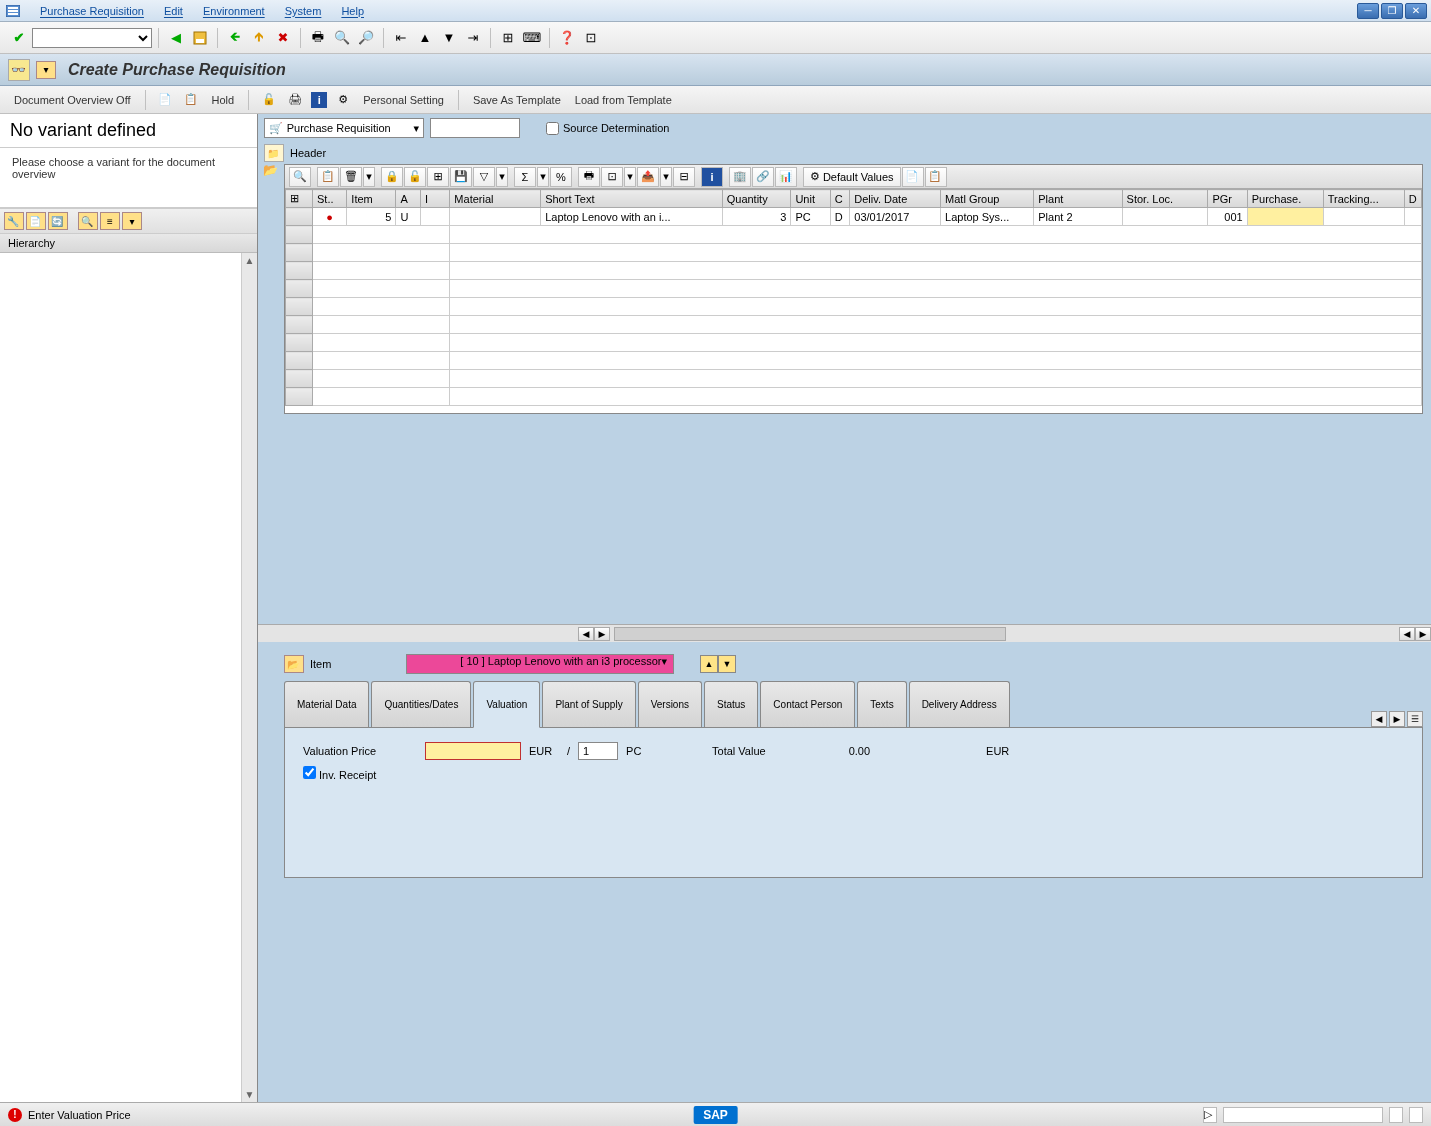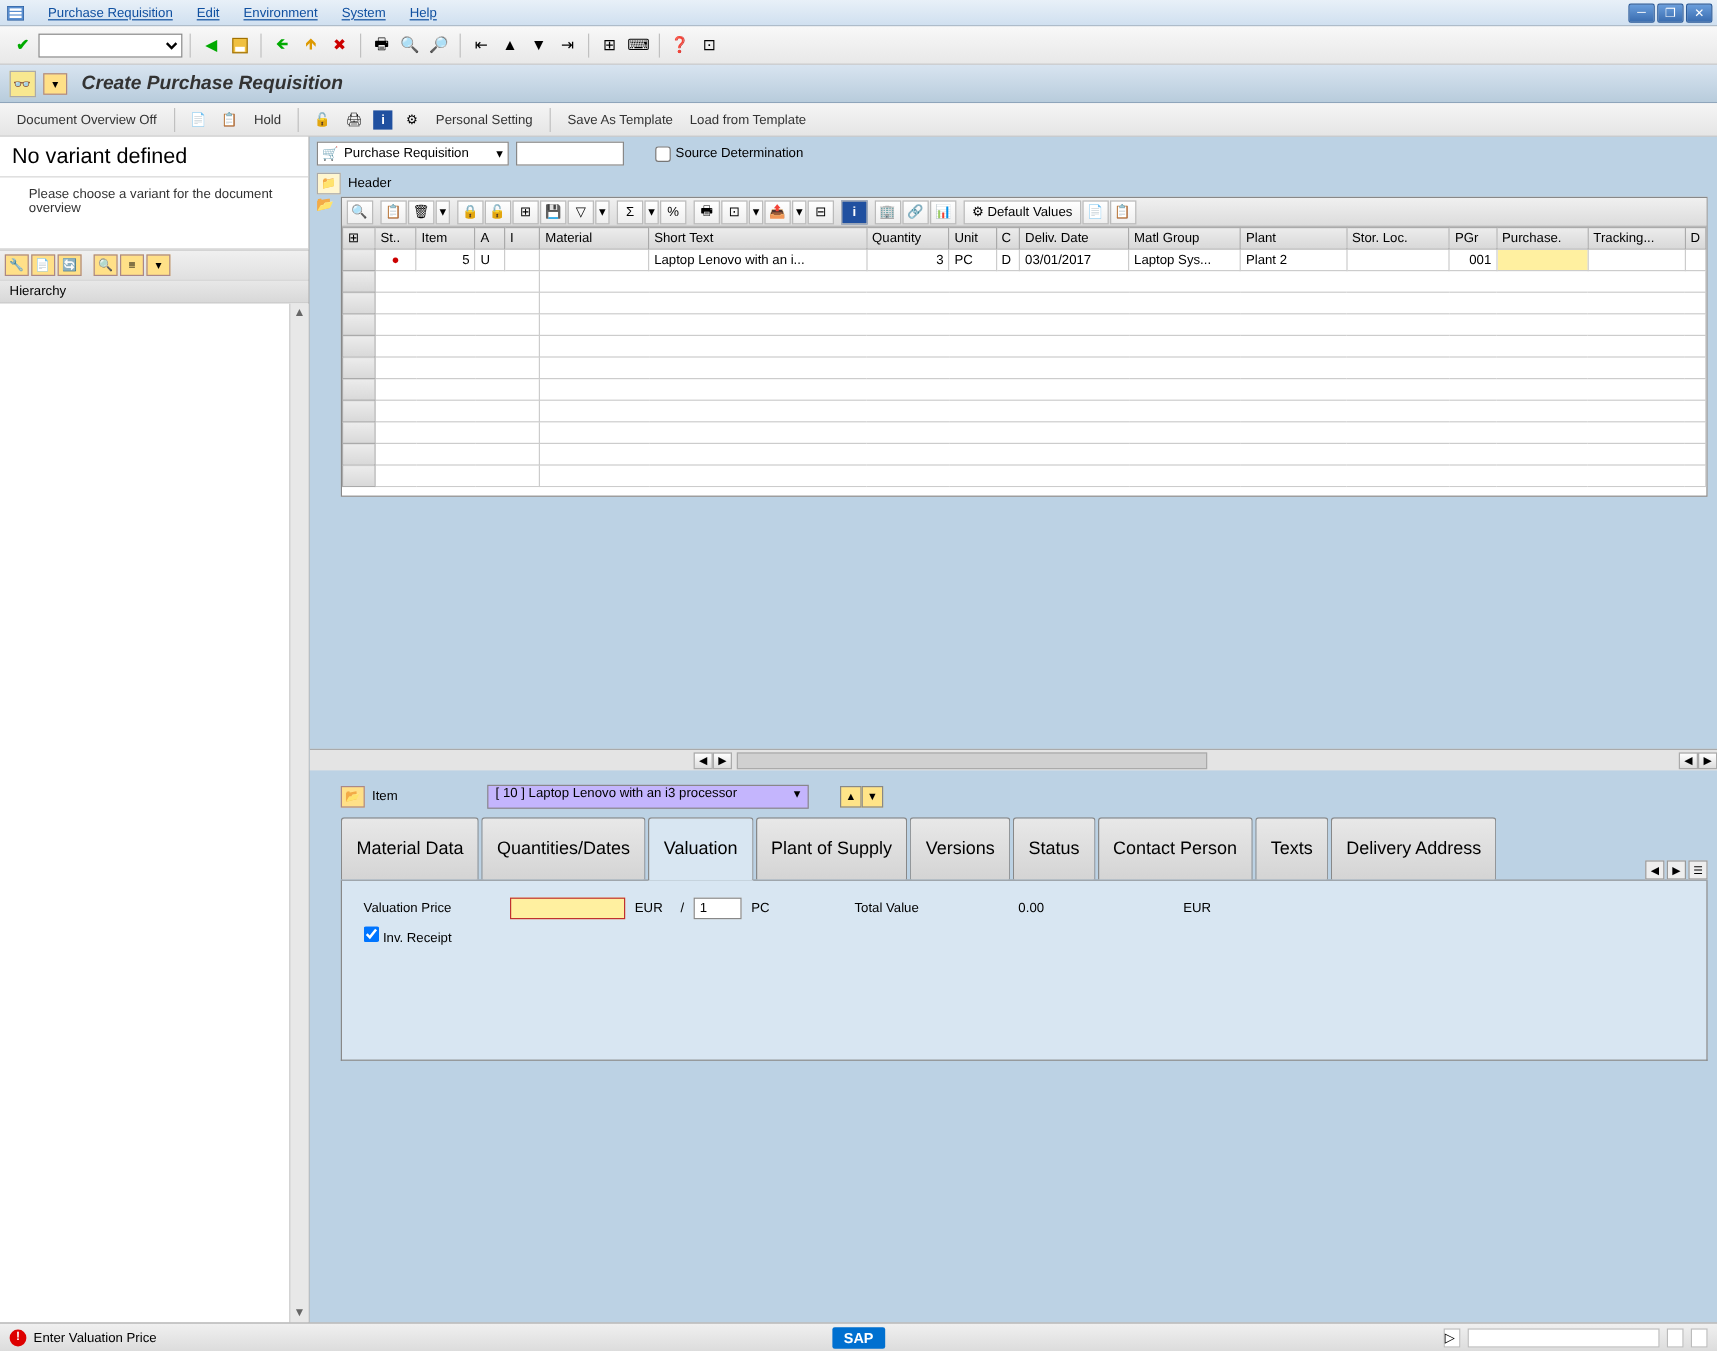--- a/index.html
+++ b/index.html
@@ -27,21 +27,21 @@
 
 
 .app-toolbar { background: linear-gradient(#f5f5f5,#e5e5e5); border-bottom:1px solid #c0c0c0; height:28px; display:flex; align-items:center; padding:0 10px; gap:6px; font-size:11px;}
 .app-toolbar .txt-link { color:#333; cursor:pointer; padding:2px 4px;}
 .app-toolbar .icon-btn { width:20px; height:20px; display:flex;align-items:center;justify-content:center; cursor:pointer;}
 
 
 .main { display:flex; position:absolute; top:114px; bottom:24px; left:0; right:0; }
 .left-panel { width:258px; border-right:1px solid #888; background:#f5f5f5; display:flex; flex-direction:column; position: relative;}
 .left-panel h2 { font-size:18px; font-weight:normal; padding:6px 10px; border-bottom:1px solid #ccc; background:#fff;}
-.left-panel .hint { padding:8px 24px; font-size:11px; color:#333; background:#fff; border-bottom:1px solid #ccc; height: 60px;}
+.left-panel .hint { padding:8px 12px; font-size:11px; color:#333; background:#fff; border-bottom:1px solid #ccc; height: 60px;}
 .left-mini-toolbar { background: linear-gradient(#f0f0f0,#e0e0e0); border-top:1px solid #ccc; border-bottom:1px solid #ccc; height:26px; display:flex; align-items:center; padding:0 4px; gap:2px;}
 .left-panel .hierarchy-label{ background: linear-gradient(#e8e8e8,#d8d8d8); border-bottom:1px solid #bbb; padding:3px 8px; font-size:11px;}
 .left-panel .tree-area{ flex:1; background:#fff; position:relative;}
 .vscroll { position:absolute; right:0; top:0; bottom:0; width:16px; background:#e8e8e8; border-left:1px solid #ccc; display:flex; flex-direction:column; justify-content:space-between; align-items:center;}
 .vscroll .arrow{ font-size:10px; color:#666; padding:2px;}
 
 .right-panel { flex:1; background:#bcd2e4; display:flex; flex-direction:column; position:relative; overflow:hidden;}
 
 
 .pr-header-row { background:transparent; padding:4px 6px; display:flex; align-items:center; gap:6px; }
@@ -67,26 +67,26 @@
 td.req{ background:#fff0a0;}
 .gray-select{ background:linear-gradient(#cfe0ed,#bcd2e4);}
 
 .grid-hscroll{ height:18px; background:#e4e4e4; border-top:1px solid #aaa; display:flex; align-items:center; padding-left:320px;}
 .grid-hscroll .track{ flex:1; max-width:540px; height:14px; background:#d0d0d0; border:1px solid #aaa; margin:0 4px; position: relative;}
 .grid-hscroll .arr{ width:16px; height:14px; border:1px solid #aaa; background:linear-gradient(#fff,#ddd); font-size:9px; display:flex;align-items:center;justify-content:center;}
 
 
 .item-section{ margin:8px 8px 8px 26px; display:flex; flex-direction:column;}
 .item-row{ display:flex; align-items:center; gap:6px; padding:4px 0;}
-.item-select{ border:1px solid #888; background:#c4b5fd; height:20px; width:268px; padding:0 6px; font-size:11px;}
+.item-select{ border:1px solid #888; background:#ec4899; height:20px; width:268px; padding:0 6px; font-size:11px;text-align:right;}
 .up-dn{ display:flex; gap:0; margin-left:20px;}
 .up-dn .b{ width:18px;height:18px; border:1px solid #888; background:#ffe488; font-size:9px; display:flex;align-items:center;justify-content:center;}
 
 .tabstrip{ display:flex; align-items:flex-end; border-bottom:1px solid #888; margin-top: 2px;}
-.tab{ border:1px solid #888; border-bottom:none; background:linear-gradient(#e8e8e8,#d4d4d4); padding:17px 12px; margin-right:2px; font-size:15px; border-radius:3px 3px 0 0; cursor:pointer; position:relative;text-align:right;}
+.tab{ border:1px solid #888; border-bottom:none; background:linear-gradient(#e8e8e8,#d4d4d4); padding:17px 12px; margin-right:2px; font-size:10px; border-radius:3px 3px 0 0; cursor:pointer; position:relative;text-align:right;}
 .tab.active{ background:#d8e6f2; border-bottom:1px solid #d8e6f2; top:1px;}
 .tab-scroll{ margin-left:auto; display:flex; gap:2px;}
 .tab-scroll .ts{ width:16px; height:16px; border:1px solid #999; background:#eee; font-size:9px; display:flex;align-items:center;justify-content:center;}
 
 .tab-content{ border:1px solid #888; border-top:none; background:#d8e6f2; padding:14px 18px; min-height:150px;}
 .form-row{ display:flex; align-items:center; gap:8px; margin-bottom:6px; font-size:11px;}
 .form-row label{ width:114px;}
 .form-row input[type=text]{ border:1px solid #888; height:18px; padding:0 4px; font-size:11px;}
 .req-field{ background:#fff0a0 !important; border:1.5px solid #c03030 !important;}
 

